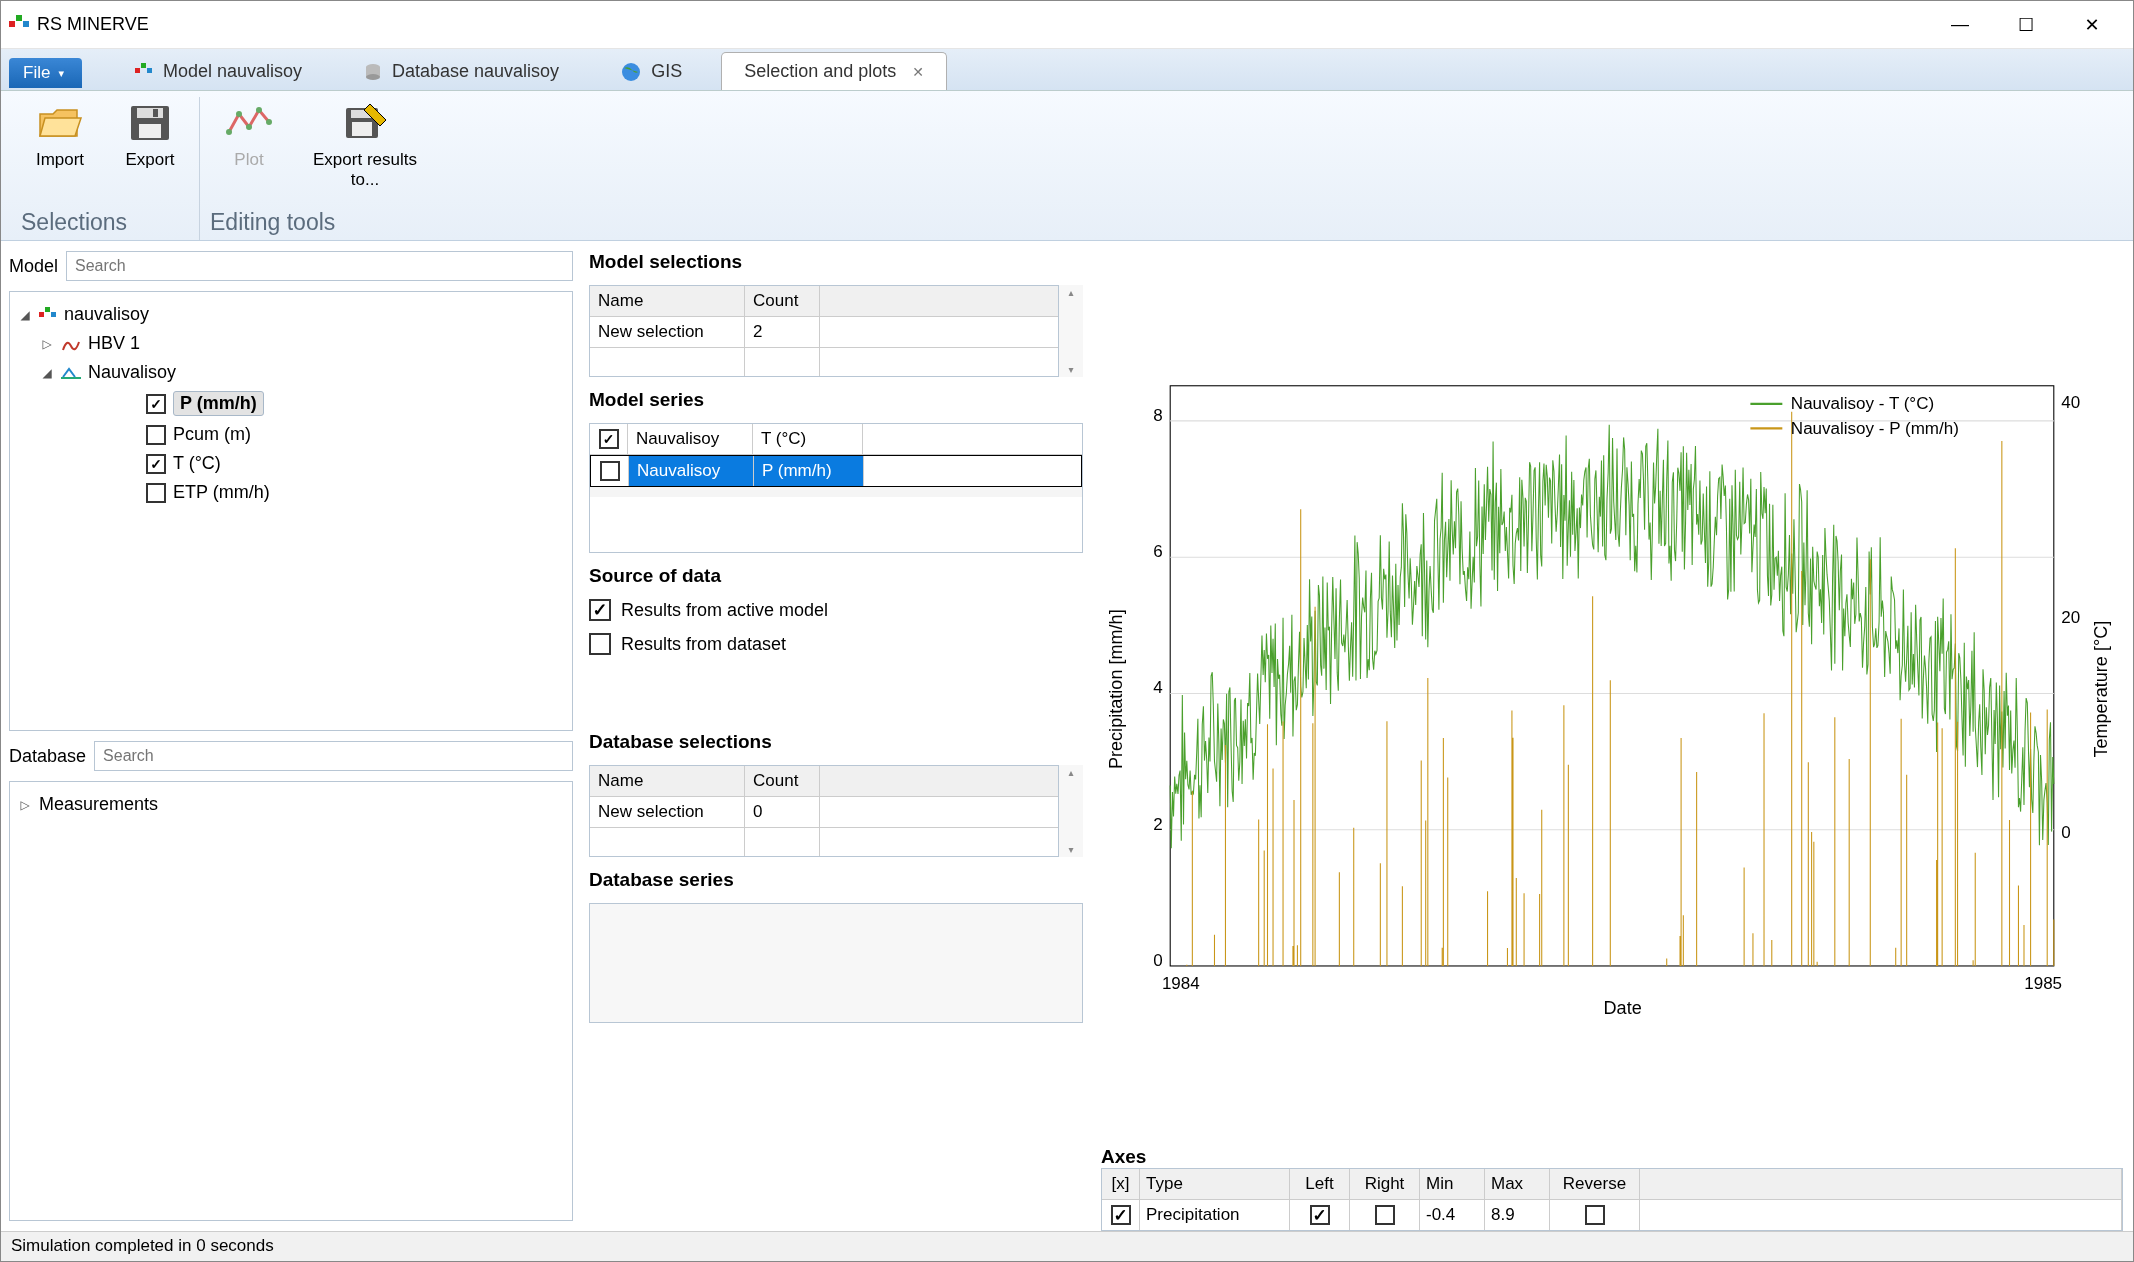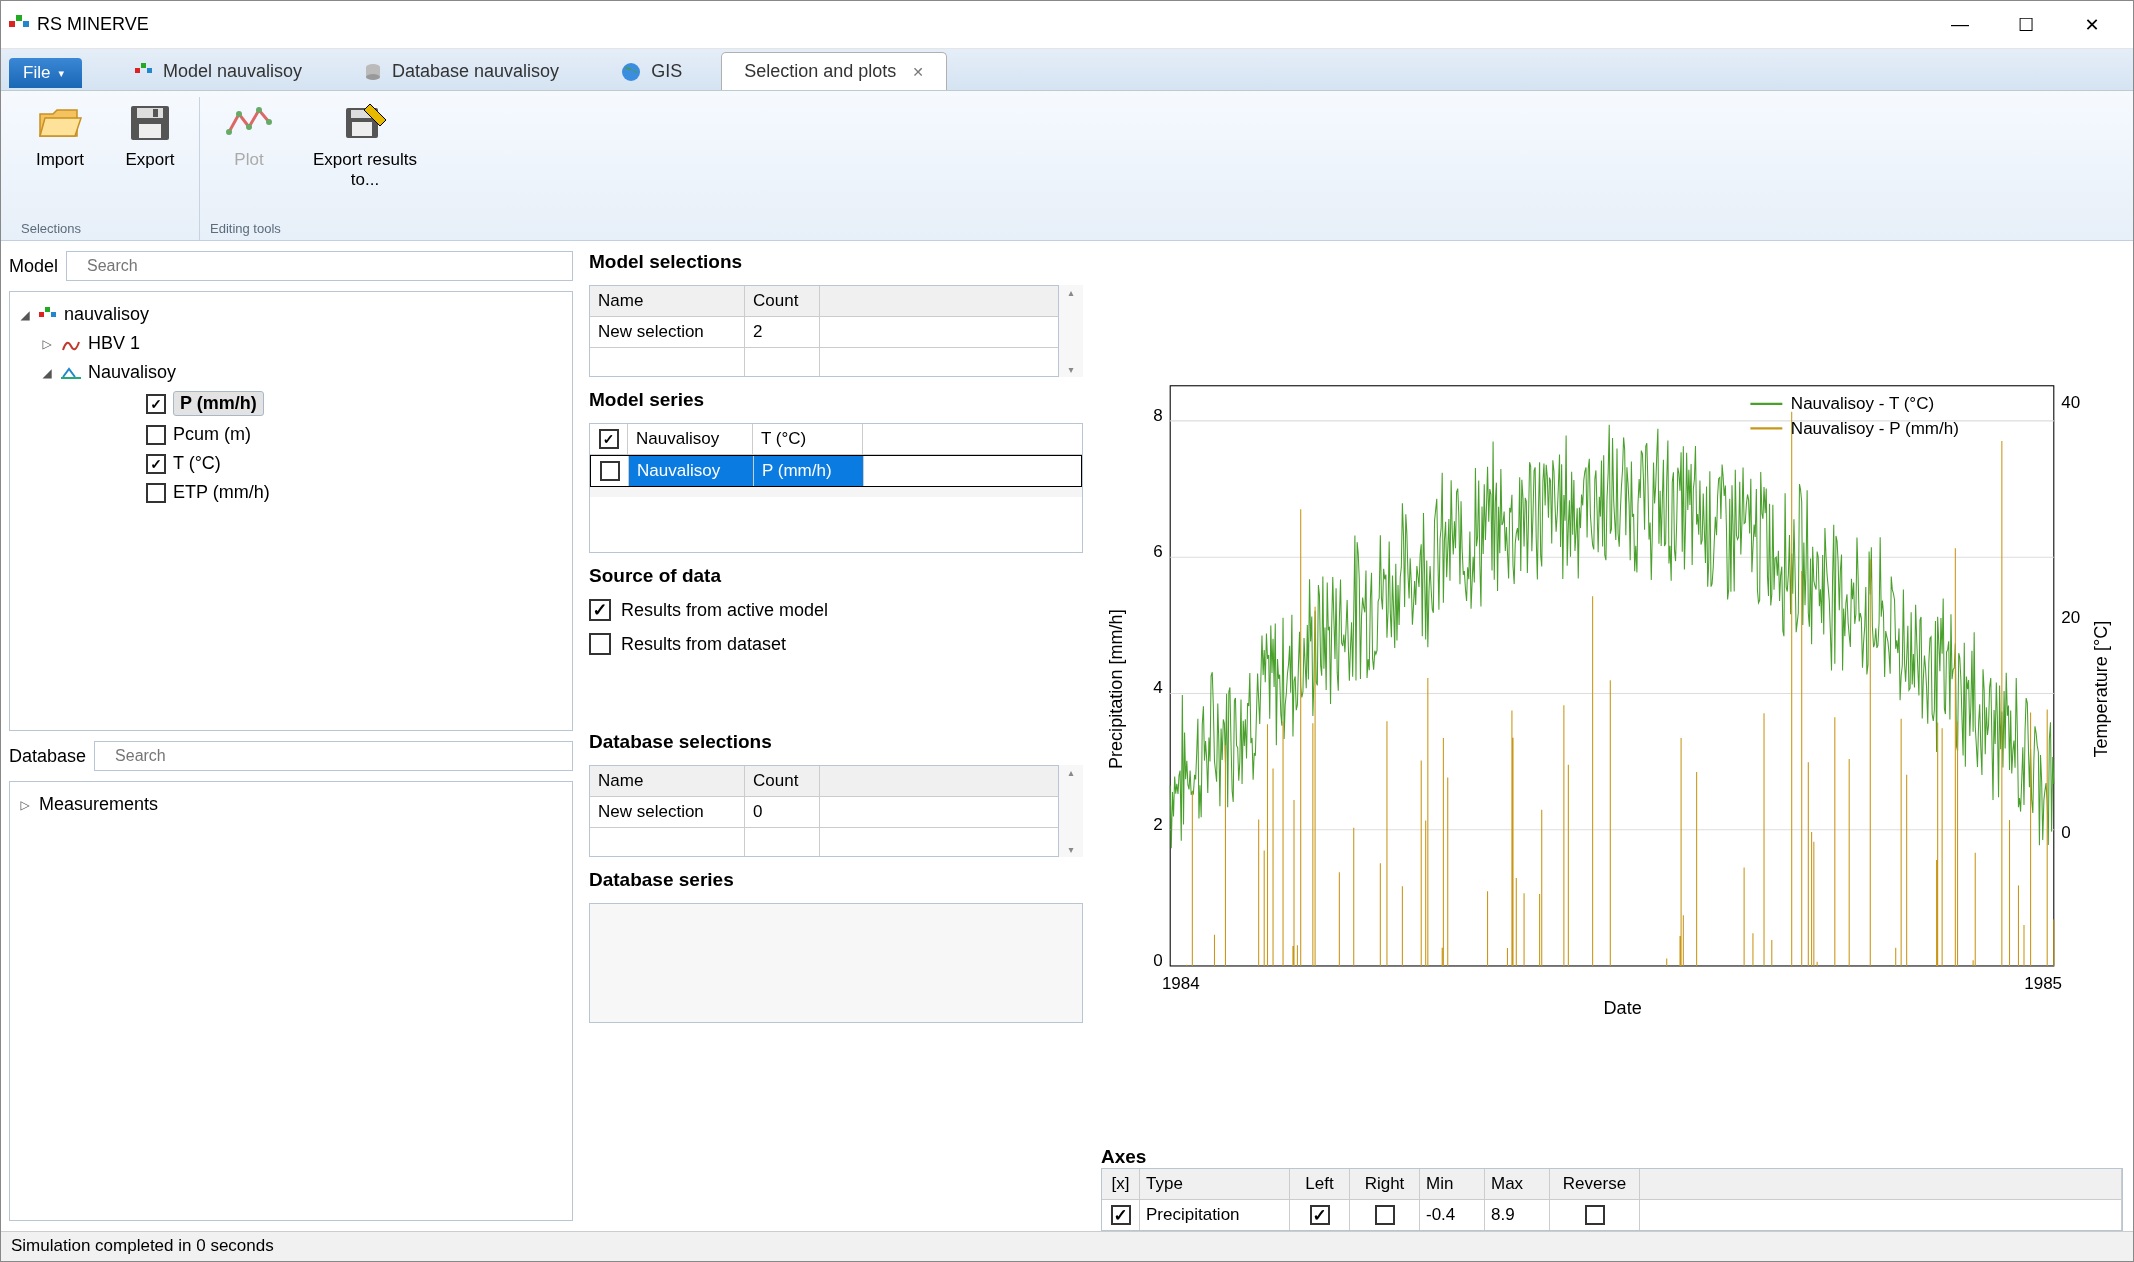--- a/index.html
+++ b/index.html
@@ -23,29 +23,29 @@
 
 
 .ribbon { height: 150px; background: linear-gradient(#f6faff, #e7eff8); border-bottom: 1px solid #c0d0e0; display: flex; padding: 6px 10px 0 10px; }
 .ribbon-group { display: flex; flex-direction: column; align-items: flex-start; padding: 0 10px; border-right: 1px solid #c7d3e0; }
 .ribbon-group:last-child { border-right: none; }
 .ribbon-row { display: flex; gap: 12px; }
 .ribbon-btn { display: flex; flex-direction: column; align-items: center; width: 78px; }
 .ribbon-btn.wide { width: 130px; }
 .ribbon-btn .ic { width: 50px; height: 50px; display: flex; align-items: center; justify-content: center; }
 .ribbon-btn .lbl { font-size: 17px; text-align: center; margin-top: 3px; }
-.ribbon-group-title { font-size: 13px; color: #5b6c7d; margin-top: auto; margin-bottom: 4px; }
+.ribbon-group-title { font-size: 23px; color: #5b6c7d; margin-top: auto; margin-bottom: 4px; }
 .disabled { color: #aaa; }
 
 
 .main { flex: 1; display: flex; overflow: hidden; }
 .col-left { width: 580px; padding: 10px 8px; display: flex; flex-direction: column; gap: 10px; }
 .panel-label-row { display: flex; align-items: center; gap: 8px; }
 .panel-label-row .pl-lbl { font-size: 18px; }
-.searchbox { flex: 1; border: 1px solid #b8c6d4; height: 30px; padding: 0 20px; font-size: 16px; color: #999; }
+.searchbox { flex: 1; border: 1px solid #b8c6d4; height: 30px; padding: 0 8px; font-size: 16px; color: #999; }
 .tree { border: 1px solid #b8c6d4; flex: 1; padding: 8px; overflow: auto; }
 .tree .node { display: flex; align-items: center; gap: 7px; padding: 4px 0; font-size: 18px; }
 .tree .indent-1 { padding-left: 22px; }
 .tree .indent-3 { padding-left: 128px; }
 .tree .expander { width: 14px; display: inline-flex; justify-content: center; color: #555; font-size: 12px; }
 .tree .chk { width: 20px; height: 20px; border: 2px solid #333; display: inline-flex; align-items: center; justify-content: center; font-size: 14px; font-weight: bold; }
 .tree .chk.checked::after { content: "✓"; }
 .tree .sel { background: #e3e3e3; border: 1px solid #a8b8c8; border-radius: 3px; padding: 1px 6px; font-weight: bold; }
 
 .col-mid { width: 510px; padding: 10px 8px; display: flex; flex-direction: column; gap: 12px; }

